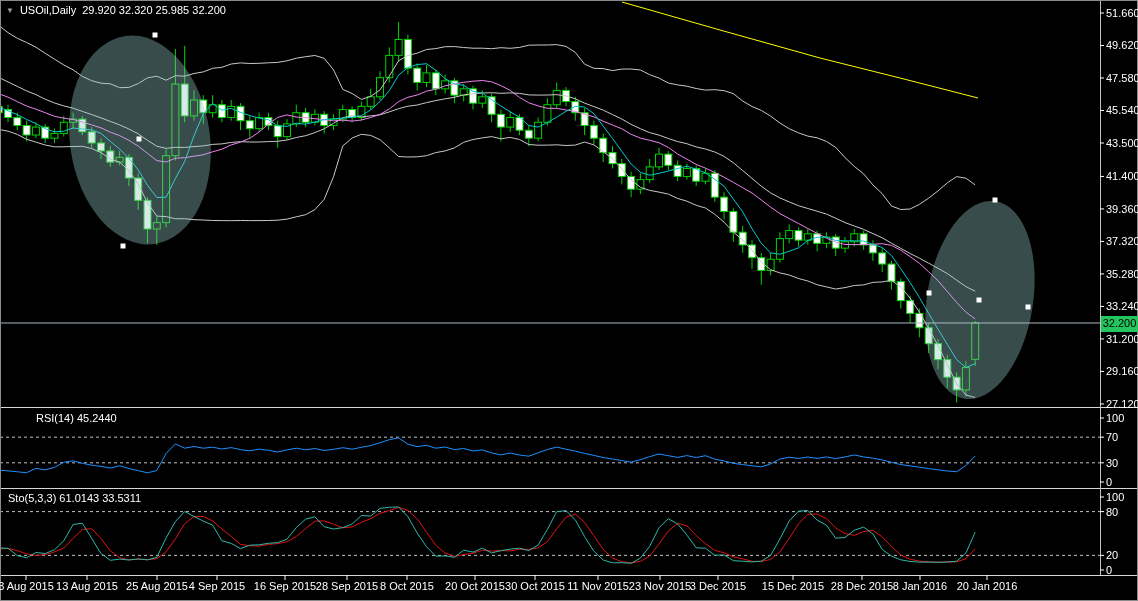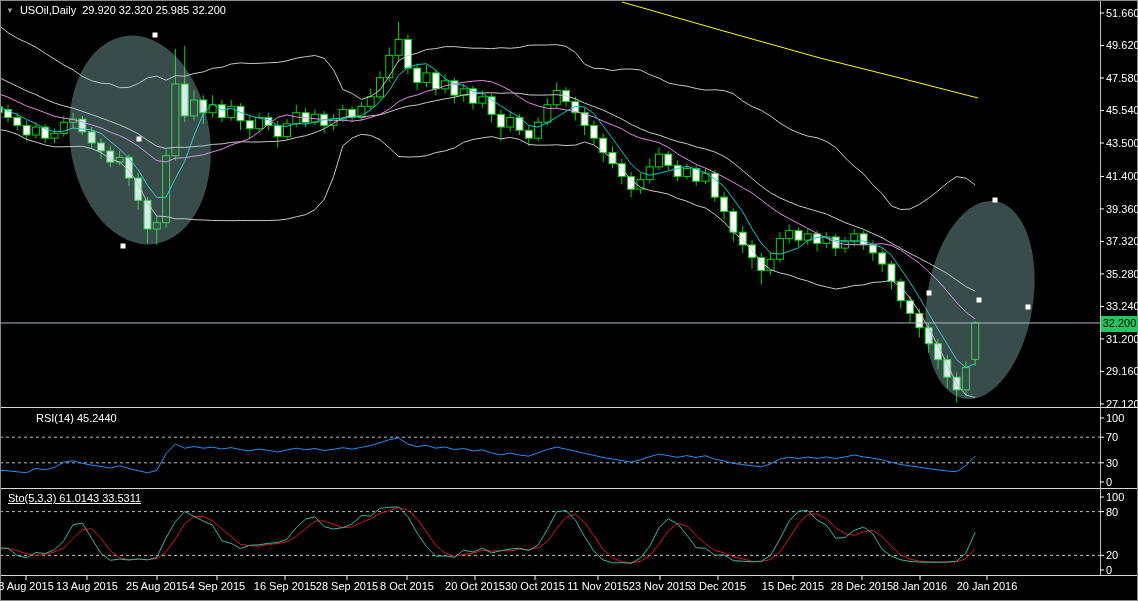--- a/index.html
+++ b/index.html
@@ -6,21 +6,21 @@
   .chart-window{
     position:relative;width:1138px;height:601px;background:#000;
     font-family:"Liberation Sans",sans-serif;overflow:hidden;
     box-shadow:inset 0 0 0 1px #8a8a8a;
   }
   svg{position:absolute;left:0;top:0;}
   .overlay{position:absolute;color:#fff;font-size:11px;line-height:13px;white-space:pre;}
   .title-bar{left:6px;top:4px;display:flex;align-items:center;gap:6px;}
   .tri{color:#9a9a9a;font-size:8px;}
   .rsi-label{left:8px;top:412px;padding-left:28px;}
-  .sto-label{left:8px;top:492px;text-decoration:underline;}
+  .sto-label{left:8px;top:492px;}
   .price-tag{
     left:1101px;top:316px;width:37px;height:16px;background:#22c55e;color:#000;
     font-size:11px;line-height:14px;text-align:center;white-space:nowrap;
   }
 </style>
 </head>
 <body>
 
 <div class="chart-window">
   <svg id="chart-svg" width="1138" height="601">

